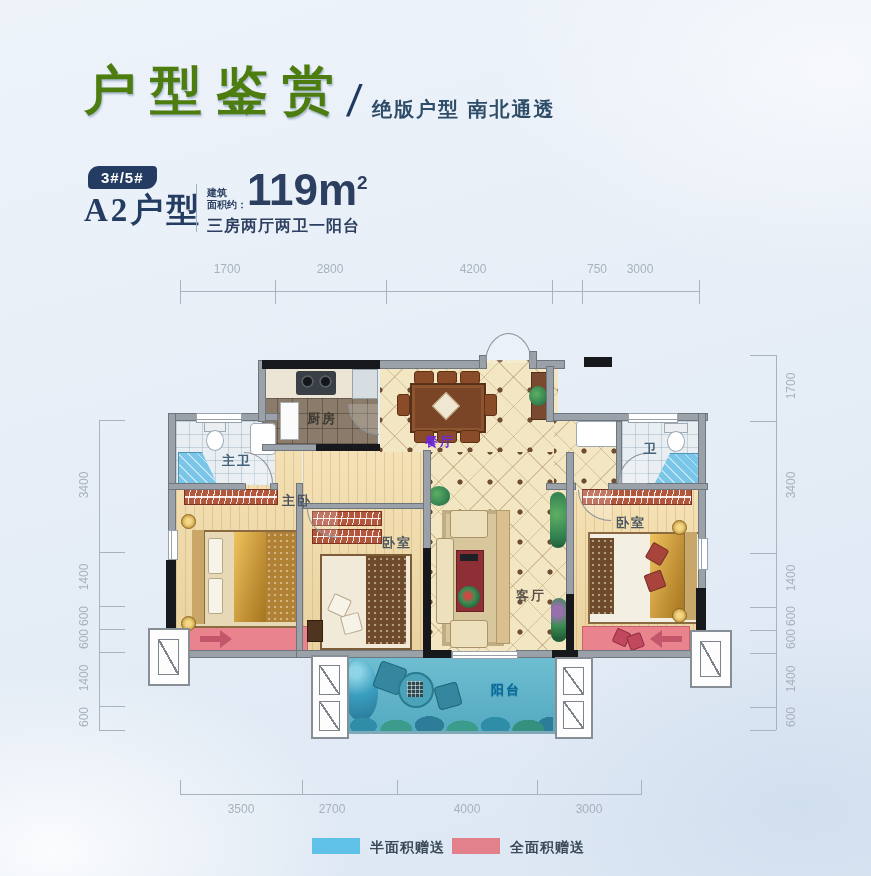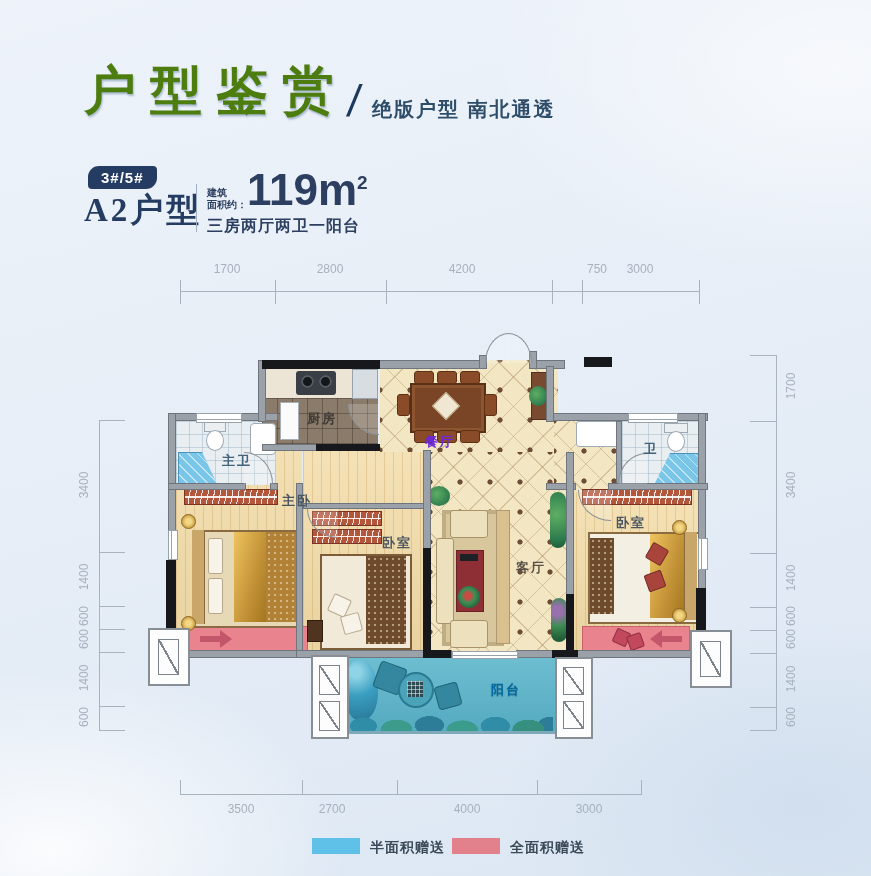--- a/index.html
+++ b/index.html
@@ -84,21 +84,21 @@
 
 <div class="dimline" style="left:180px;top:291px;width:520px;height:1px"></div>
 <div class="tick" style="left:180px;top:280px;width:1px;height:24px"></div>
 <div class="tick" style="left:275px;top:280px;width:1px;height:24px"></div>
 <div class="tick" style="left:386px;top:280px;width:1px;height:24px"></div>
 <div class="tick" style="left:552px;top:280px;width:1px;height:24px"></div>
 <div class="tick" style="left:582px;top:280px;width:1px;height:24px"></div>
 <div class="tick" style="left:699px;top:280px;width:1px;height:24px"></div>
 <div class="dim" style="left:197px;top:262px">1700</div>
 <div class="dim" style="left:300px;top:262px">2800</div>
-<div class="dim" style="left:432px;top:262px">4200</div>
+<div class="dim" style="left:443px;top:262px">4200</div>
 <div class="dim" style="left:567px;top:262px">750</div>
 <div class="dim" style="left:610px;top:262px">3000</div>
 
 <div class="dimline" style="left:180px;top:794px;width:462px;height:1px"></div>
 <div class="tick" style="left:180px;top:780px;width:1px;height:15px"></div>
 <div class="tick" style="left:302px;top:780px;width:1px;height:15px"></div>
 <div class="tick" style="left:397px;top:780px;width:1px;height:15px"></div>
 <div class="tick" style="left:537px;top:780px;width:1px;height:15px"></div>
 <div class="tick" style="left:641px;top:780px;width:1px;height:15px"></div>
 <div class="dim" style="left:211px;top:802px">3500</div>
@@ -305,20 +305,20 @@
   <div class="vent" style="left:6px;top:8px;width:19px;height:26px"></div>
   <div class="vent" style="left:6px;top:42px;width:19px;height:26px"></div>
 </div>
 
 <div class="lbl" style="left:237px;top:461px;color:#44627a">主卫</div>
 <div class="lbl" style="left:322px;top:419px;color:#3f3a33">厨房</div>
 <div class="lbl" style="left:440px;top:442px;color:#6d28d9">餐厅</div>
 <div class="lbl" style="left:651px;top:449px;color:#44627a">卫</div>
 <div class="lbl" style="left:297px;top:501px">主卧</div>
 <div class="lbl" style="left:397px;top:543px">卧室</div>
-<div class="lbl" style="left:531px;top:568px;color:#5a5248">客厅</div>
+<div class="lbl" style="left:531px;top:596px;color:#5a5248">客厅</div>
 <div class="lbl" style="left:631px;top:523px">卧室</div>
 <div class="lbl" style="left:506px;top:690px;color:#0369a1;text-shadow:0 1px 1px rgba(20,80,95,.5)">阳台</div>
 
 <div class="legend-sw" style="left:312px;top:838px;background:#5fc0e8"></div>
 <div class="legend-lb" style="left:370px;top:839px">半面积赠送</div>
 <div class="legend-sw" style="left:452px;top:838px;background:#e2808b"></div>
 <div class="legend-lb" style="left:510px;top:839px">全面积赠送</div>
 
 </body></html>

